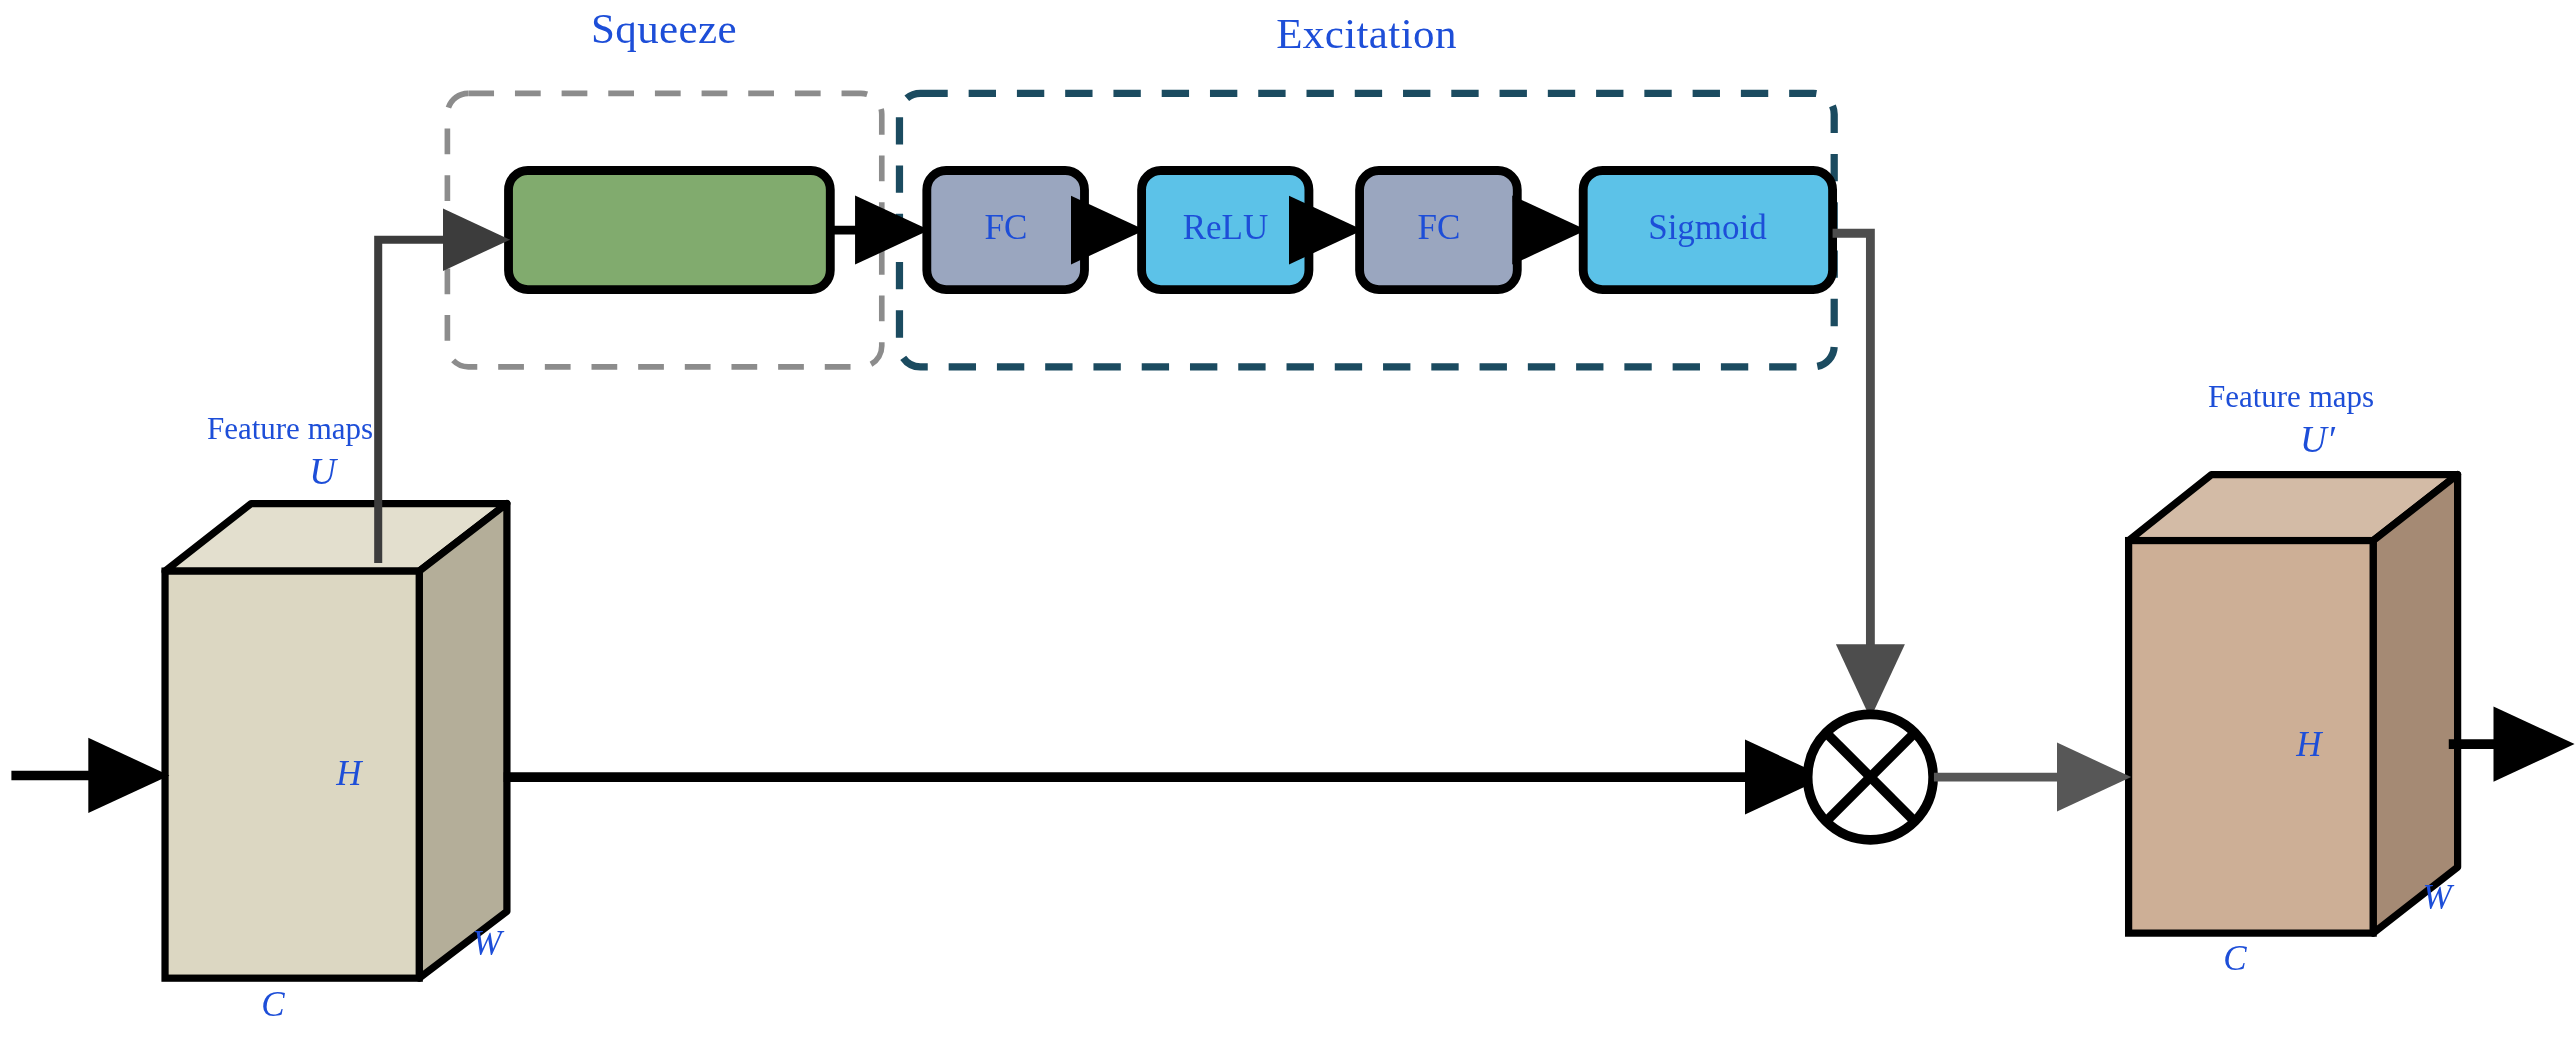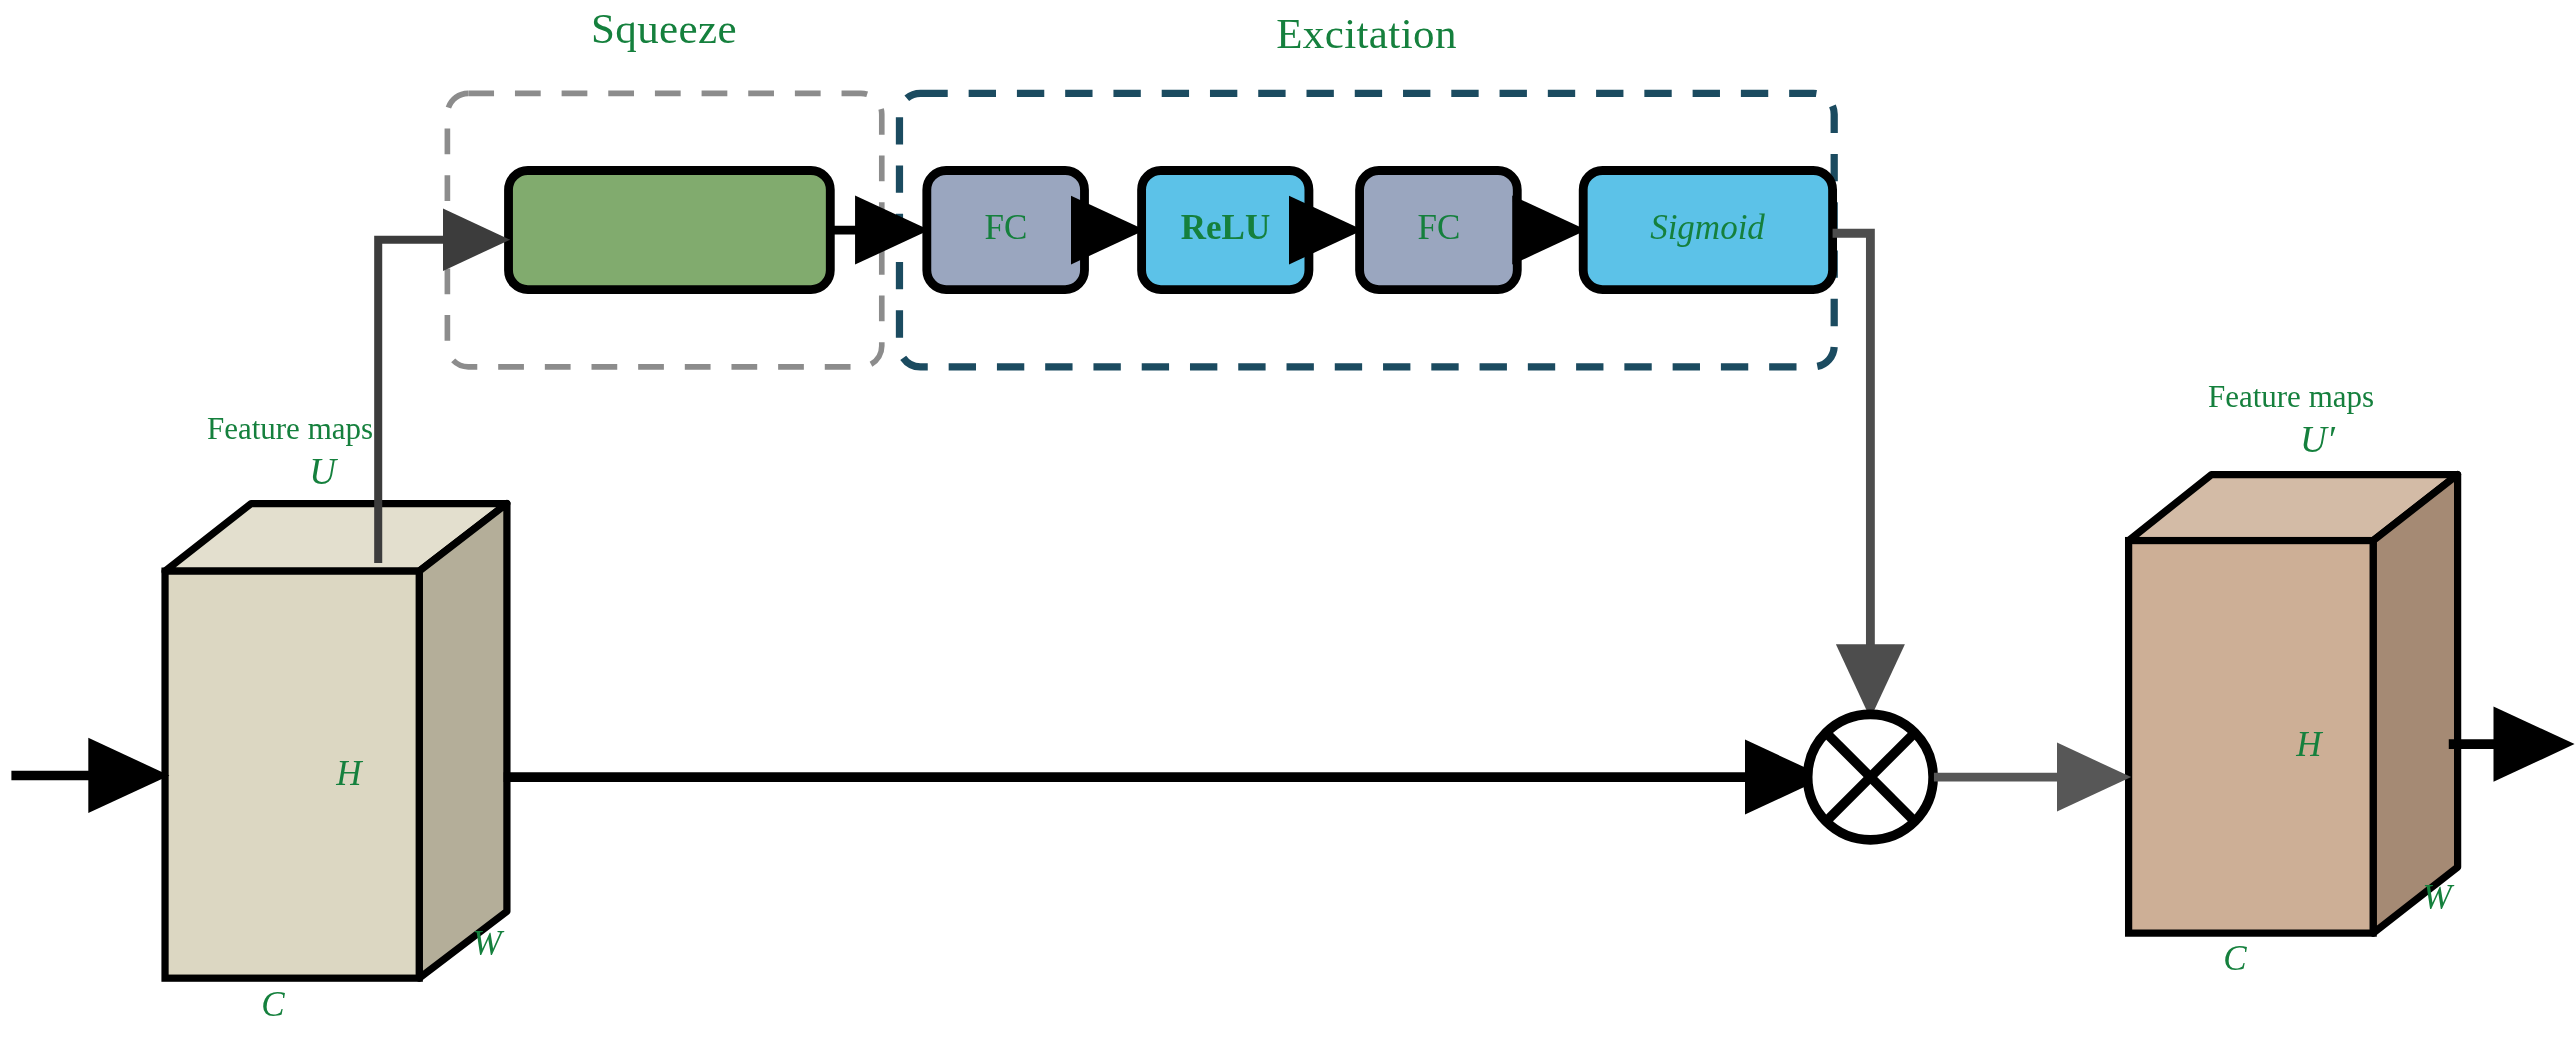--- a/index.html
+++ b/index.html
@@ -19,21 +19,21 @@
   }
   #svg-layer {
     position: absolute;
     left: 0;
     top: 0;
     width: 2576px;
     height: 1057px;
   }
   .lbl {
     position: absolute;
-    color: #15803d;
+    color: #1d4ed8;
     white-space: nowrap;
     line-height: 1.08;
     text-align: center;
     user-select: none;
   }
   .section-title {
     font-size: 43px;
     letter-spacing: 0.4px;
   }
   .block-text {
@@ -129,25 +129,25 @@
 
   <div class="lbl section-title" style="left:447px; top:6.4px; width:434px;">Squeeze</div>
 
   <div class="lbl section-title" style="left:899px; top:11px; width:935px;">Excitation</div>
 
   <div class="lbl block-text" style="left:508px; top:186px; width:322px;">
   </div>
 
   <div class="lbl block-text" style="left:927px; top:208px; width:158px;">FC</div>
 
-  <div class="lbl block-text" style="left:1142px; top:208px; width:167px;font-weight:bold;">ReLU</div>
+  <div class="lbl block-text" style="left:1142px; top:208px; width:167px;">ReLU</div>
 
   <div class="lbl block-text" style="left:1360px; top:208px; width:158px;">FC</div>
 
-  <div class="lbl block-text" style="left:1583px; top:208px; width:249px;font-style:italic;">Sigmoid</div>
+  <div class="lbl block-text" style="left:1583px; top:208px; width:249px;">Sigmoid</div>
 
   <div class="lbl fm-caption" style="left:153px; top:412px; width:274px;">Feature maps</div>
 
   <div class="lbl tensor-label" style="left:274px; top:452px; width:97px;">U</div>
 
   <div class="lbl dim-label" style="left:325px; top:755px; width:48px;">H</div>
 
   <div class="lbl dim-label" style="left:459px; top:925px; width:56px;">W</div>
 
   <div class="lbl dim-label" style="left:249px; top:986px; width:48px;">C</div>

